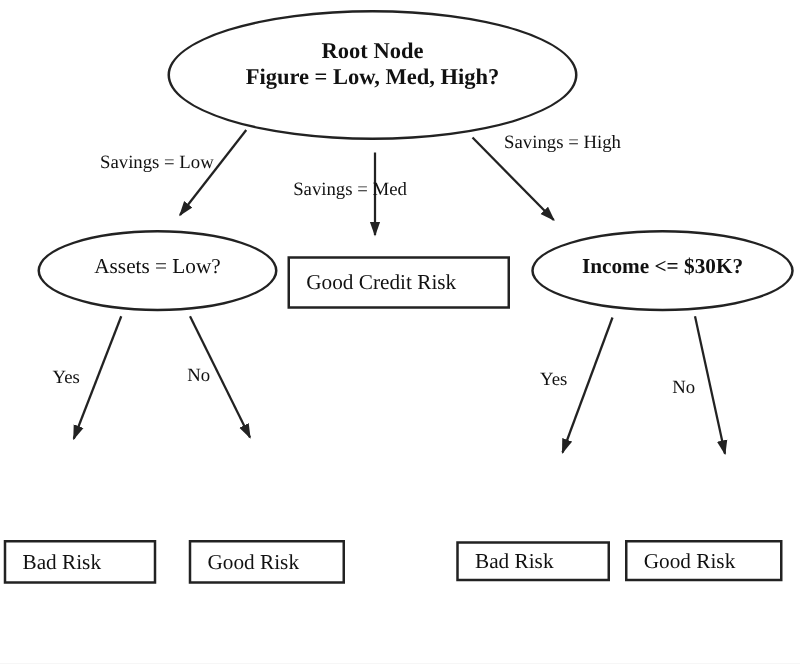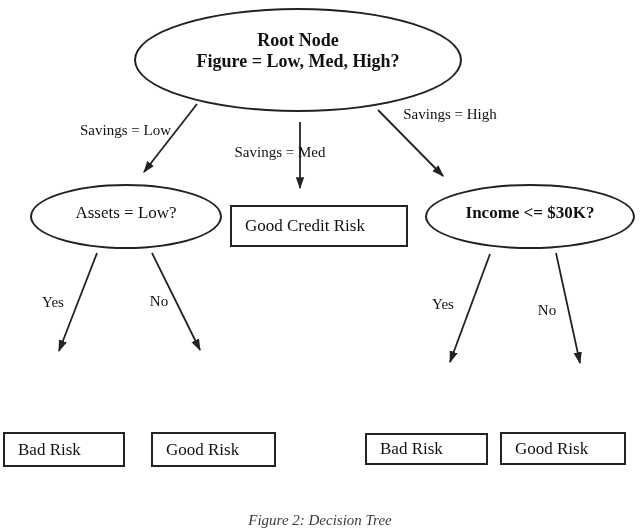--- a/index.html
+++ b/index.html
@@ -116,15 +116,14 @@
   <div class="edge-label lbl-yes-1">Yes</div>
   <div class="edge-label lbl-no-1">No</div>
   <div class="edge-label lbl-yes-2">Yes</div>
   <div class="edge-label lbl-no-2">No</div>
 
   <div class="node rect leaf leaf-bad-1">Bad Risk</div>
   <div class="node rect leaf leaf-good-1">Good Risk</div>
   <div class="node rect leaf leaf-bad-2">Bad Risk</div>
   <div class="node rect leaf leaf-good-2">Good Risk</div>
 
-  <div class="figure-caption">Figure 2: Decision Tree</div>
 
 </div>
 
 </body></html>

